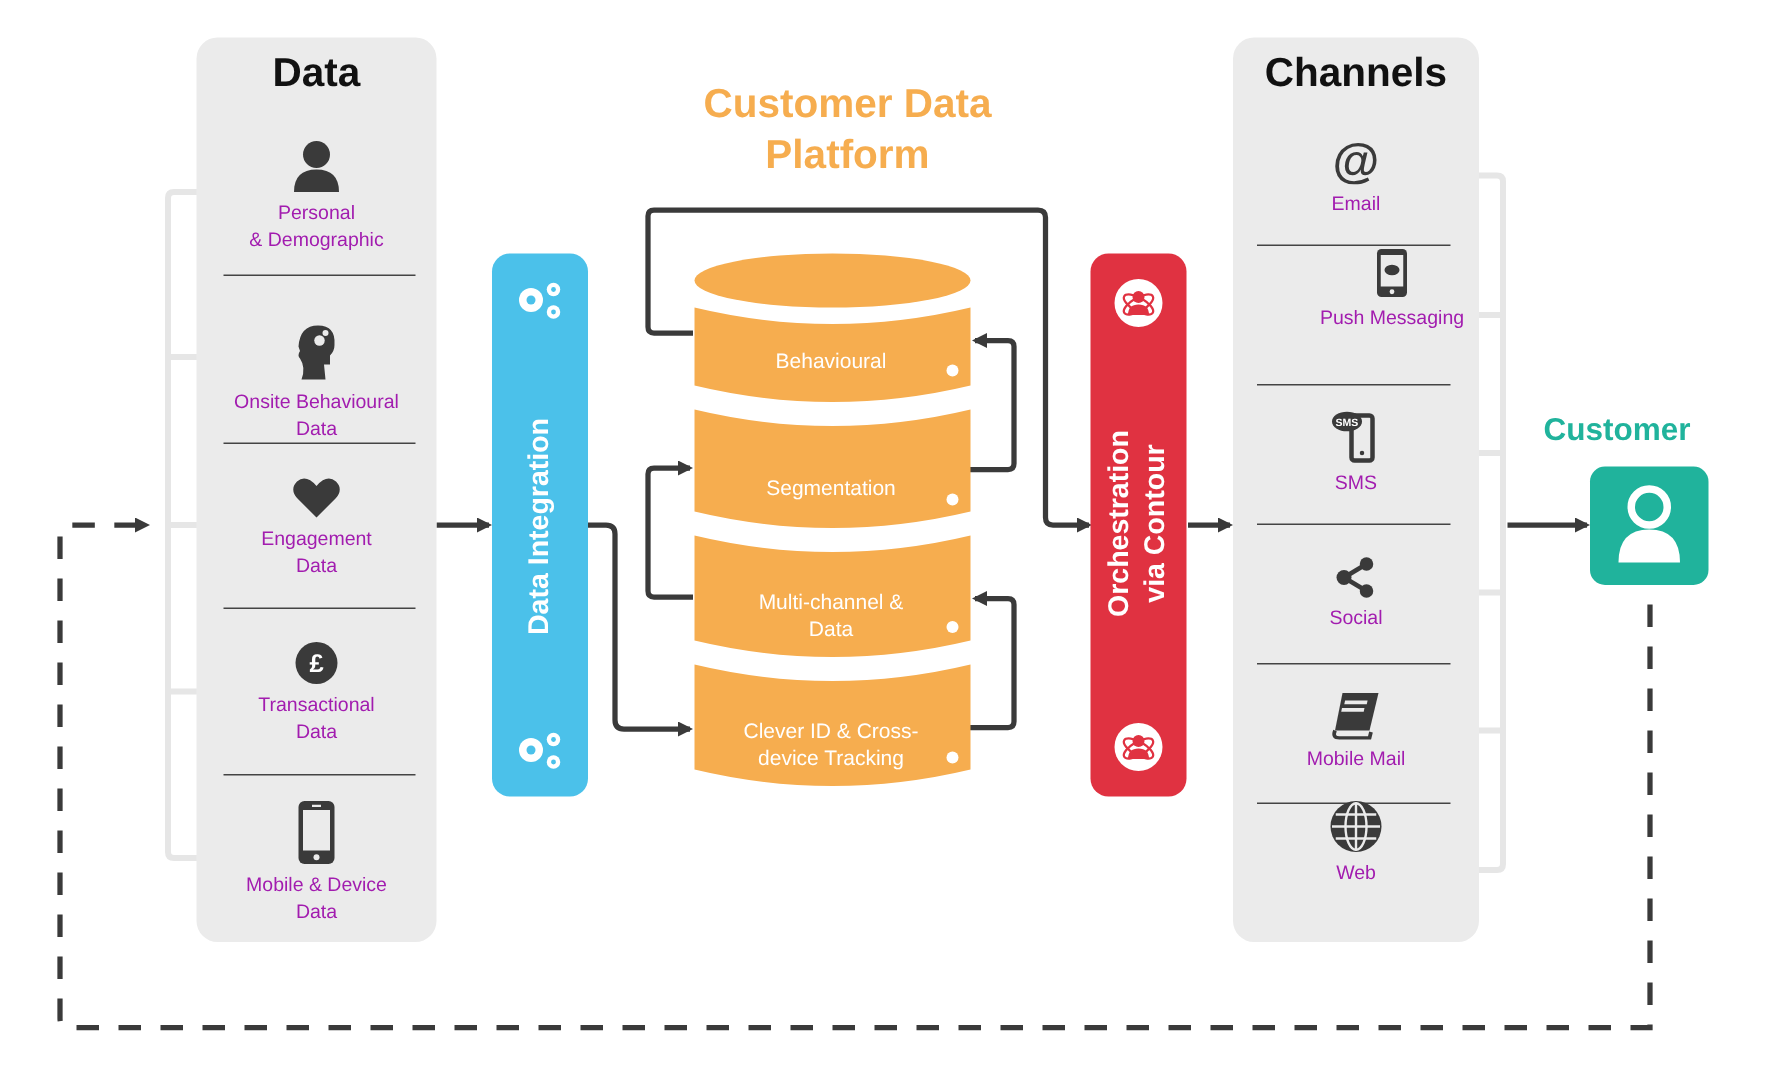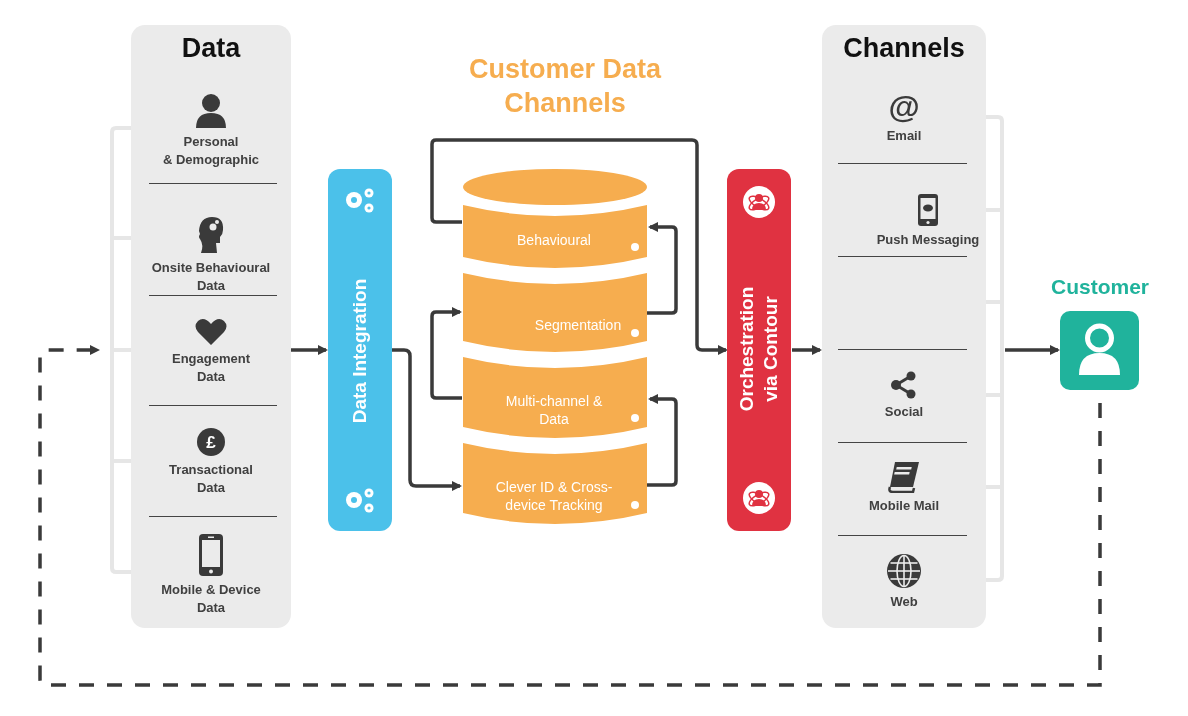--- a/index.html
+++ b/index.html
@@ -2,28 +2,28 @@
 <html><head>
 <meta charset="utf-8">
 <style>
   html, body { margin:0; padding:0; background:#ffffff; }
   body { width:1188px; height:716px; position:relative; overflow:hidden; font-family:"Liberation Sans", "DejaVu Sans", sans-serif; color:#333; }
   .abs { position:absolute; }
   svg.lines { position:absolute; left:0; top:0; width:1188px; height:716px; }
   .panel { position:absolute; background:#ebebeb; border-radius:14px; }
   .panel-title { position:absolute; left:0; right:0; text-align:center; font-weight:bold; font-size:27px; color:#111; }
   .item { position:absolute; left:0; right:0; text-align:center; }
-  .item .lbl { font-size:13px; color:#404040; line-height:18px; white-space:pre-line; display:block;font-weight:bold; }
+  .item .lbl { font-size:13px; color:#a21caf; line-height:18px; white-space:pre-line; display:block; }
   .item .ico { display:block; margin:0 auto 4px; }
   .divider { position:absolute; height:1px; background:#444; }
   .cdp-title { position:absolute; left:420px; top:52px; width:290px; text-align:center; font-weight:bold; font-size:27px; color:#f6ad4f; line-height:34px; white-space:pre-line; }
   .vbar { position:absolute; border-radius:12px; }
   .vtext { position:absolute; color:#fff; font-weight:bold; font-size:19px; white-space:pre-line; text-align:center; line-height:24px; transform:rotate(-90deg); transform-origin:center center; }
   .seg-label { position:absolute; width:180px; text-align:center; color:#fff; font-size:14px; line-height:18px; white-space:pre-line; }
-  .customer-title { position:absolute; left:1030px; top:275px; width:140px; text-align:center; color:#20b39c; font-weight:bold; font-size:21px; }
+  .customer-title { position:absolute; left:1008px; top:275px; width:140px; text-align:center; color:#20b39c; font-weight:bold; font-size:21px; }
   .customer-box { position:absolute; left:1060px; top:311px; width:79px; height:79px; border-radius:10px; background:#20b39c; }
 </style>
 </head>
 <body>
 
 <svg class="lines" viewBox="0 0 1188 716">
   <defs>
     <marker id="ah" markerWidth="10" markerHeight="10" refX="8" refY="5" orient="auto" markerUnits="userSpaceOnUse">
       <path d="M0,0 L10,5 L0,10 z" fill="#3a3a3a"></path>
     </marker>
@@ -142,21 +142,21 @@
       </g>
     <g fill="#4bc1ea">
         <circle cx="12" cy="15" r="3"></circle>
         <circle cx="27" cy="8" r="1.6"></circle>
         <circle cx="27" cy="23" r="1.6"></circle>
       </g>
   </svg>
 </div>
 
 <div class="cdp-title">Customer Data
-Channels</div>
+Platform</div>
 
 <svg class="abs" style="left:455px;top:165px;" width="200" height="370" viewBox="0 0 200 370">
   <g fill="#f6ad4f">
 
     <ellipse cx="100" cy="22" rx="92" ry="18"></ellipse>
 
     <path d="M8,40 Q100,62 192,40 L192,92 Q100,114 8,92 Z"></path>
 
     <path d="M8,108 Q100,130 192,108 L192,176 Q100,198 8,176 Z"></path>
 
@@ -165,21 +165,21 @@
     <path d="M8,278 Q100,300 192,278 L192,348 Q100,370 8,348 Z"></path>
   </g>
   <g fill="#ffffff">
     <circle cx="180" cy="82" r="4"></circle>
     <circle cx="180" cy="168" r="4"></circle>
     <circle cx="180" cy="253" r="4"></circle>
     <circle cx="180" cy="340" r="4"></circle>
   </g>
 </svg>
 <div class="seg-label" style="left:464px;top:231px;">Behavioural</div>
-<div class="seg-label" style="left:464px;top:316px;padding-left:24px;">Segmentation</div>
+<div class="seg-label" style="left:464px;top:316px;">Segmentation</div>
 <div class="seg-label" style="left:464px;top:392px;">Multi-channel &amp;
 Data</div>
 <div class="seg-label" style="left:464px;top:478px;">Clever ID &amp; Cross-
 device Tracking</div>
 
 <div class="vbar" style="left:727px;top:169px;width:64px;height:362px;background:#e03241;">
   <svg class="abs" style="left:15px;top:16px;" width="34" height="34" viewBox="0 0 34 34">
     <circle cx="17" cy="17" r="16" fill="#fff"></circle>
     <ellipse cx="17" cy="18" rx="11" ry="4.5" fill="none" stroke="#e03241" stroke-width="1.5" transform="rotate(30 17 18)"></ellipse>
     <ellipse cx="17" cy="18" rx="11" ry="4.5" fill="none" stroke="#e03241" stroke-width="1.5" transform="rotate(-30 17 18)"></ellipse>
@@ -201,31 +201,40 @@
   <div class="panel-title" style="top:8px;">Channels</div>
 
   <div class="item" style="top:66px;">
     <svg class="ico" width="32" height="32" viewBox="0 0 32 32">
         <text x="16" y="27" text-anchor="middle" fill="#3a3a3a" font-size="32" font-weight="bold" font-family="Liberation Sans, sans-serif">@</text>
       </svg>
     <span class="lbl">Email</span>
   </div>
   <div class="divider" style="left:16px;width:129px;top:138px;"></div>
 
-  <div class="item" style="top:168px;margin-left:48px;">
+  <div class="item" style="top:140px;margin-left:48px;">
     <svg class="ico" width="22" height="34" viewBox="0 0 22 34">
         <rect x="1" y="1" width="20" height="32" rx="3" fill="#3a3a3a"></rect>
         <rect x="3.5" y="5" width="15" height="21" fill="#ebebeb"></rect>
         <ellipse cx="11" cy="15" rx="5" ry="3.5" fill="#3a3a3a"></ellipse>
         <circle cx="11" cy="29.5" r="1.6" fill="#ebebeb"></circle>
       </svg>
     <span class="lbl">Push Messaging</span>
   </div>
   <div class="divider" style="left:16px;width:129px;top:231px;"></div>
 
+  <div class="item" style="top:248px;">
+    <svg class="ico" width="34" height="36" viewBox="0 0 34 36">
+        <rect x="14" y="4" width="14" height="30" rx="2" fill="none" stroke="#3a3a3a" stroke-width="3"></rect>
+        <circle cx="21" cy="29" r="1.5" fill="#3a3a3a"></circle>
+        <ellipse cx="11" cy="8" rx="10" ry="6.5" fill="#3a3a3a"></ellipse>
+        <text x="11" y="11" text-anchor="middle" fill="#fff" font-size="7" font-weight="bold" font-family="Liberation Sans, sans-serif">SMS</text>
+      </svg>
+    <span class="lbl">SMS</span>
+  </div>
   <div class="divider" style="left:16px;width:129px;top:324px;"></div>
 
   <div class="item" style="top:346px;">
     <svg class="ico" width="28" height="28" viewBox="0 0 28 28">
         <line x1="6" y1="14" x2="21" y2="5" stroke="#3a3a3a" stroke-width="3"></line>
         <line x1="6" y1="14" x2="21" y2="23" stroke="#3a3a3a" stroke-width="3"></line>
         <circle cx="6" cy="14" r="5" fill="#3a3a3a"></circle>
         <circle cx="21" cy="5" r="4.5" fill="#3a3a3a"></circle>
         <circle cx="21" cy="23" r="4.5" fill="#3a3a3a"></circle>
       </svg>
@@ -237,21 +246,21 @@
     <svg class="ico" width="34" height="32" viewBox="0 0 34 32">
         <path d="M8,1 L32,1 L26,26 L3,26 Z" fill="#3a3a3a"></path>
         <path d="M3,26 Q1,31 6,31 L26,31 L27,27" fill="none" stroke="#3a3a3a" stroke-width="2.5"></path>
         <rect x="11" y="6" width="15" height="2.5" fill="#ebebeb" transform="skewX(-12)"></rect>
         <rect x="10" y="11" width="15" height="2.5" fill="#ebebeb" transform="skewX(-12)"></rect>
       </svg>
     <span class="lbl">Mobile Mail</span>
   </div>
   <div class="divider" style="left:16px;width:129px;top:510px;"></div>
 
-  <div class="item" style="top:528px;">
+  <div class="item" style="top:508px;">
     <svg class="ico" width="36" height="36" viewBox="0 0 36 36">
         <circle cx="18" cy="18" r="17" fill="#3a3a3a"></circle>
         <g stroke="#ebebeb" stroke-width="1.6" fill="none">
           <ellipse cx="18" cy="18" rx="7" ry="15.5"></ellipse>
           <line x1="18" y1="2" x2="18" y2="34"></line>
           <line x1="2" y1="18" x2="34" y2="18"></line>
           <line x1="4.5" y1="10" x2="31.5" y2="10"></line>
           <line x1="4.5" y1="26" x2="31.5" y2="26"></line>
         </g>
       </svg>

